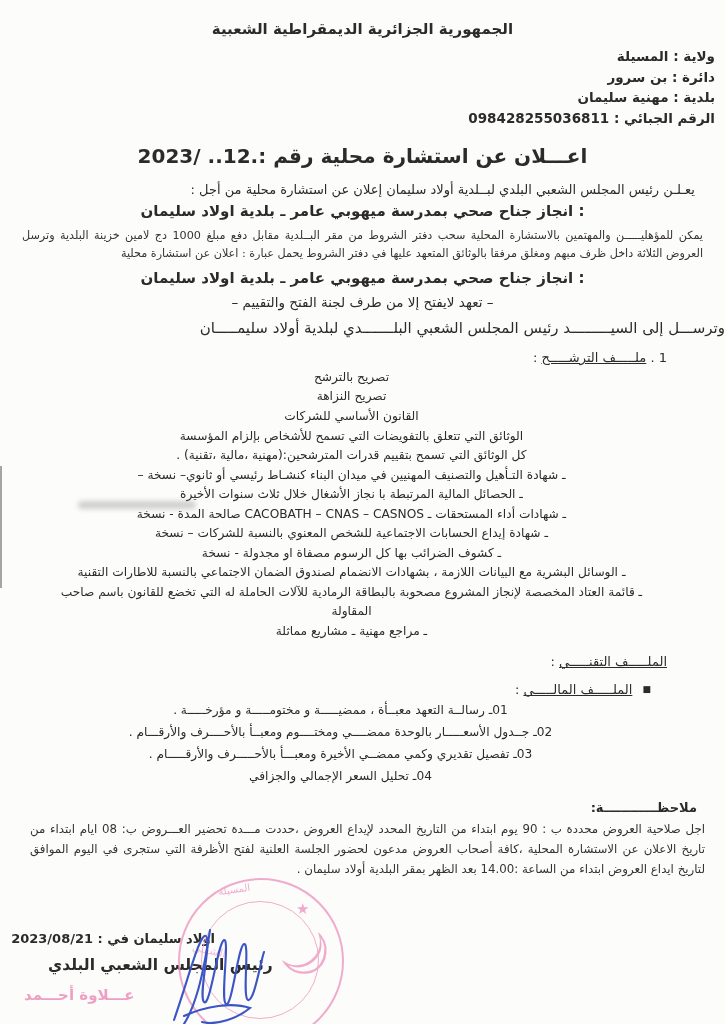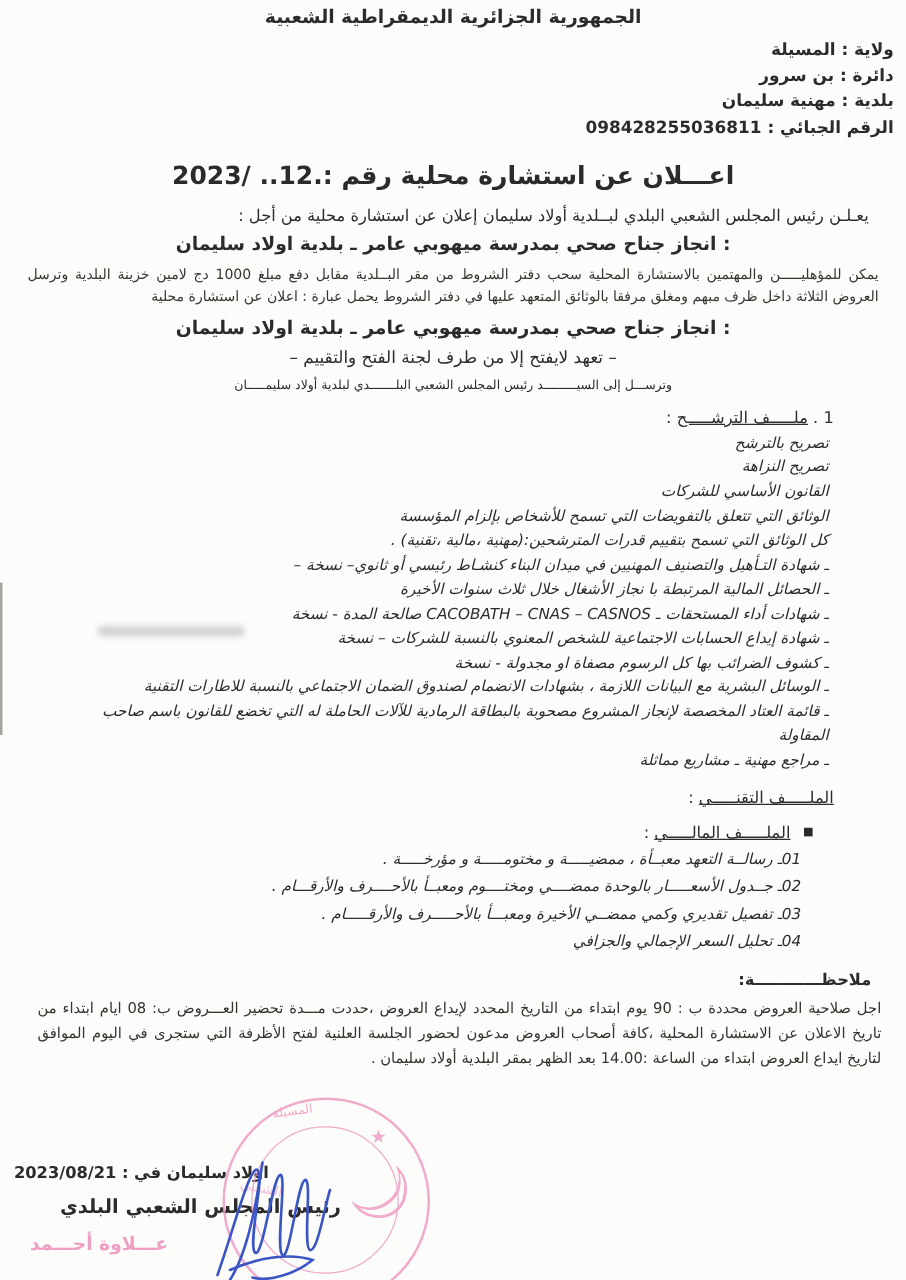--- a/index.html
+++ b/index.html
@@ -2,31 +2,31 @@
 <html lang="ar" dir="rtl" style="--stamp: #ef9ec4; --sig: #3b55c4;"><head>
 <meta charset="utf-8">
 <style>
   html,body{margin:0;padding:0;background:#e8e8e6;}
   .page{
     width:725px;height:1024px;margin:0 auto;position:relative;overflow:hidden;
     background:#fcfcfa;color:#2d2b29;
     font-family:"DejaVu Sans","Liberation Sans",sans-serif;
     direction:rtl;
   }
-  .republic{ text-align:center; padding-top:4px; font-size:15px; font-weight:bold; letter-spacing:.3px;}
+  .republic{ text-align:center; padding-top:20px; font-size:15px; font-weight:bold; letter-spacing:.3px;}
   .authority{ text-align:right; padding:8px 10px 0 0; font-size:13.5px; font-weight:bold; line-height:20.5px;}
   .doc-title{ text-align:center; margin-top:16px; font-size:20px; font-weight:bold; letter-spacing:.4px;}
   .intro{ text-align:right; padding:0 30px 0 30px; margin-top:14px; font-size:13px;}
   .project{ text-align:center; margin-top:5px; font-size:15px; font-weight:bold;}
   .terms{ padding:0 22px; margin-top:7px; font-size:11.2px; line-height:1.65; text-align:justify; color:#38342f;}
   .sealed{ text-align:center; margin-top:7px; font-size:13.5px; font-weight:500;}
-  .sendto{ text-align:center; margin-top:9px; font-size:10px;}
+  .sendto{ margin-top:9px; font-size:15px;}
   .sec-head{ margin:13px 58px 0 0; font-size:13px; font-weight:500;}
   .sec-head .sec-title{ text-decoration:underline;}
-  .items{ list-style:none; margin:3px 62px 0 0; padding:0 0 0 40px; font-size:12.2px; line-height:1.6; text-align:right;font-style:italic;}
+  .items{ list-style:none; margin:3px 62px 0 0; padding:0 0 0 40px; font-size:12.2px; line-height:1.6; text-align:center;}
   .items li{ margin:0;}
   .tech-items{ margin-right:70px; font-size:12.4px; line-height:1.75;}
   .fin-head{ margin-right:74px;}
   .fin-items{ margin-right:84px; line-height:1.8;}
   .bullet-square{ font-size:9px; vertical-align:2px; margin-left:6px;}
   .note-title{ margin:12px 28px 0 0; font-size:13px; font-weight:bold;}
   .note-body{ padding:0 20px 0 30px; margin-top:4px; font-size:11.8px; line-height:1.7; text-align:justify; color:#36332e;}
   .date-line{ position:absolute; right:510px; top:931px; width:200px; text-align:left; font-size:13px; font-weight:bold; white-space:nowrap;}
   .signer-title{ position:absolute; left:48px; top:956px; font-size:15.5px; font-weight:bold;}
   

